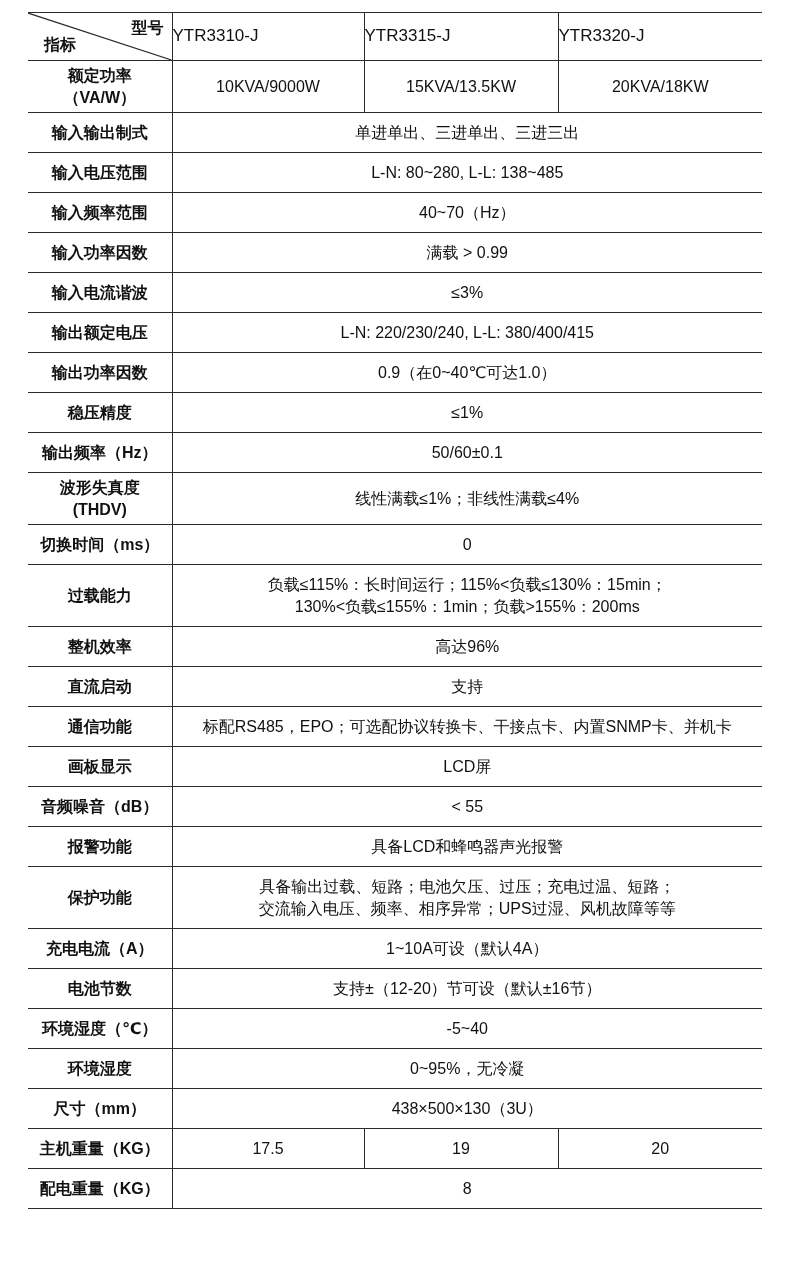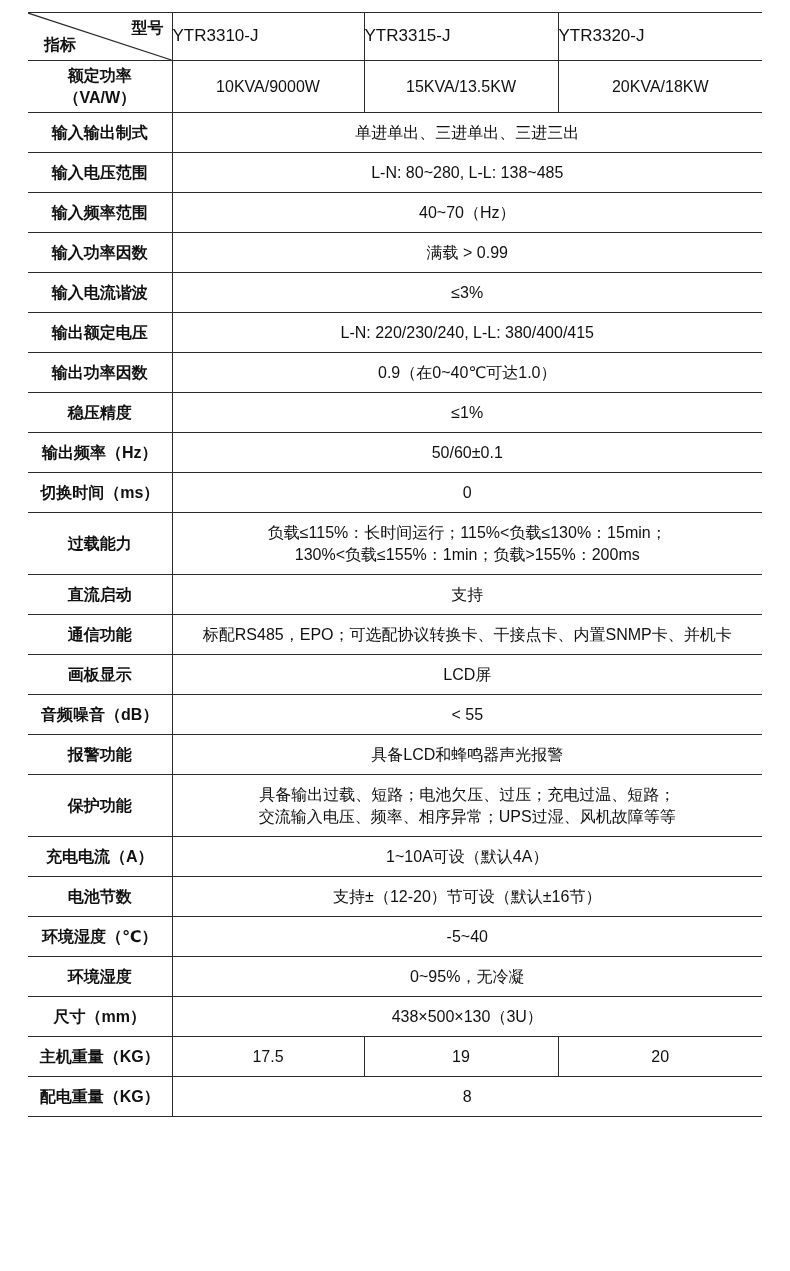--- a/index.html
+++ b/index.html
@@ -132,27 +132,35 @@
         </tr>
         <tr>
           <td class="label-cell">稳压精度</td>
           <td colspan="3" class="value-cell">≤1%</td>
         </tr>
         <tr>
           <td class="label-cell">输出频率（Hz）</td>
           <td colspan="3" class="value-cell">50/60±0.1</td>
         </tr>
         <tr>
+          <td class="label-cell">波形失真度 (THDV)</td>
+          <td colspan="3" class="value-cell">线性满载≤1%；非线性满载≤4%</td>
+        </tr>
+        <tr>
           <td class="label-cell">切换时间（ms）</td>
           <td colspan="3" class="value-cell">0</td>
         </tr>
         <tr class="tall">
           <td class="label-cell">过载能力</td>
           <td colspan="3" class="value-cell">负载≤115%：长时间运行；115%&lt;负载≤130%：15min；
 130%&lt;负载≤155%：1min；负载&gt;155%：200ms</td>
+        </tr>
+        <tr>
+          <td class="label-cell">整机效率</td>
+          <td colspan="3" class="value-cell">高达96%</td>
         </tr>
         <tr>
           <td class="label-cell">直流启动</td>
           <td colspan="3" class="value-cell">支持</td>
         </tr>
         <tr>
           <td class="label-cell">通信功能</td>
           <td colspan="3" class="value-cell">标配RS485，EPO；可选配协议转换卡、干接点卡、内置SNMP卡、并机卡</td>
         </tr>
         <tr>

